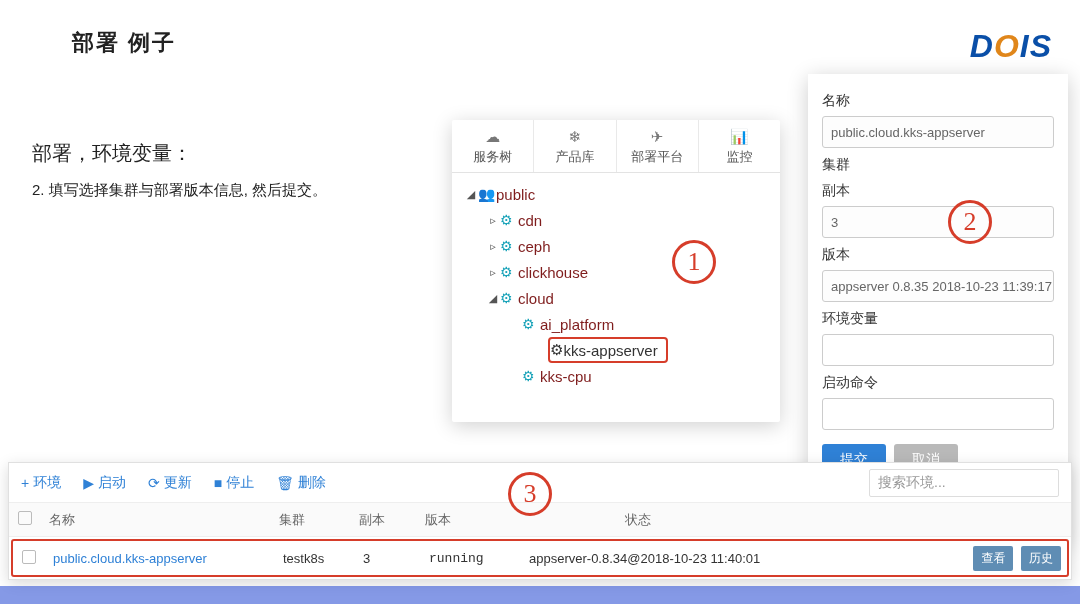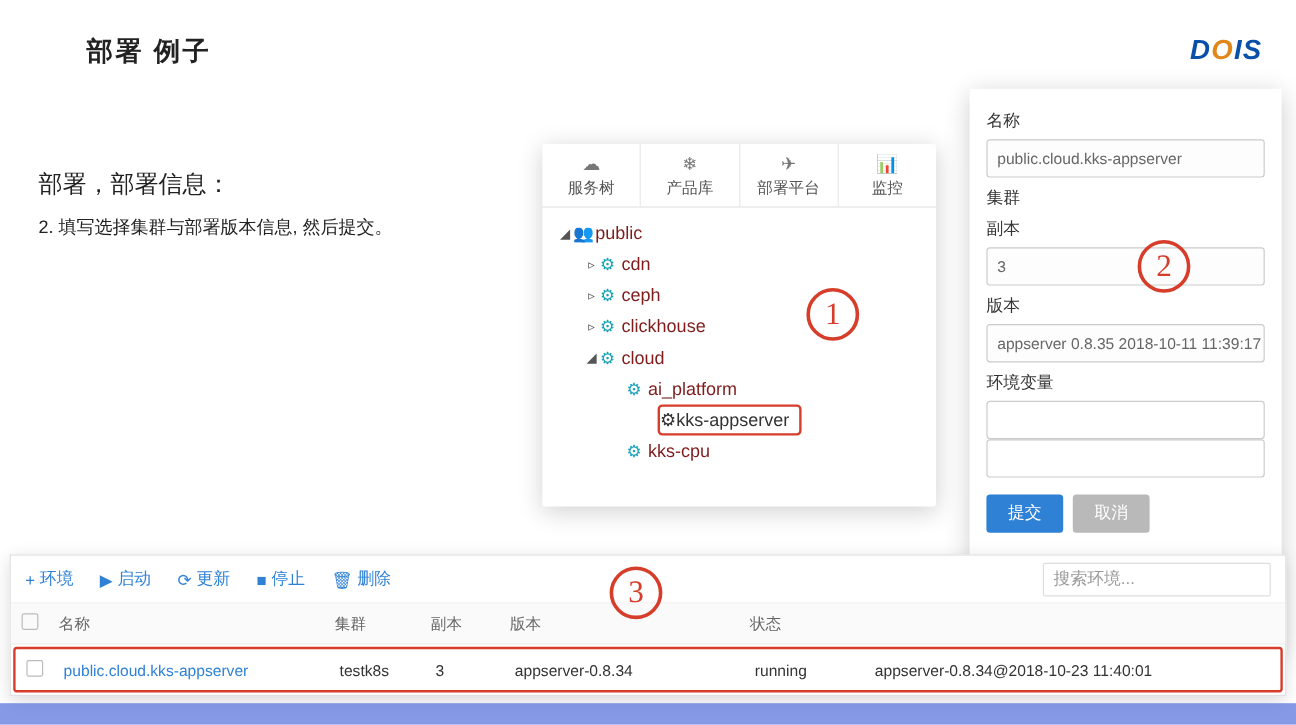--- a/index.html
+++ b/index.html
@@ -9,21 +9,21 @@
   background: #fff;
   position: relative;
   overflow: hidden;
 }
 .title-main {
   position: absolute; left: 72px; top: 28px;
   font-size: 22px; font-weight: 700; color: #222; letter-spacing: 2px;
 }
 .logo {
   position: absolute; right: 28px; top: 28px;
-  font-size: 23px; font-weight: 900; font-style: italic;
+  font-size: 32px; font-weight: 900; font-style: italic;
   color: #0a4fa8; letter-spacing: 1px;
 }
 .logo span.orange { color: #e0861a; }
 .intro {
   position: absolute; left: 32px; top: 140px; width: 400px;
 }
 .intro-head { font-size: 20px; color: #222; margin-bottom: 10px; }
 .intro-step { font-size: 15px; color: #222; line-height: 1.7; }
 
 
@@ -79,21 +79,21 @@
 .tbar .act { color: #2f81d6; margin-right: 22px; cursor: pointer; display: inline-flex; align-items: center; gap: 4px; }
 .tbar .spc { flex: 1; }
 .search { height: 28px; width: 190px; border: 1px solid #ddd; border-radius: 2px; padding: 0 8px; font-size: 14px; color: #999; display: flex; align-items: center; }
 .thdr { display: flex; align-items: center; height: 34px; background: #fafafa; border-bottom: 1px solid #eee; font-size: 13px; color: #666; }
 .trow { display: flex; align-items: center; height: 38px; font-size: 13px; color: #333; border: 2px solid #d63d2a; border-radius: 3px; margin: 2px; }
 .col-chk { width: 32px; text-align: center; }
 .col-name { width: 238px; padding-left: 8px; }
 .col-clus { width: 80px; }
 .col-rep { width: 66px; }
 .col-ver { width: 200px; }
-.col-st { width: 100px; }
+.col-st { width: 100px; font-family: Liberation Mono, monospace; }
 .col-info { width: 282px; }
 .col-act { flex: 1; text-align: right; padding-right: 6px; }
 .link { color: #2f81d6; }
 .mini-btn { display: inline-block; background: #5f8db4; color: #fff; font-size: 12px; padding: 4px 8px; margin-left: 4px; border-radius: 2px; cursor: pointer; }
 
 .blue-foot { position: absolute; left: 0; bottom: 0; width: 1080px; height: 18px; background: #3355d6; opacity: 0.6; }
 
 .circ { position: absolute; width: 44px; height: 44px; border: 3px solid #d63d2a; border-radius: 50%; color: #d63d2a; font-size: 26px; display: flex; align-items: center; justify-content: center; font-family: serif; }
 .circ1 { left: 672px; top: 240px; }
 .circ2 { left: 948px; top: 200px; }
@@ -103,21 +103,21 @@
 </style>
 </head>
 <body>
 
 <div class="title-main">部署 例子</div>
 <div class="logo">
   <span>D</span><span class="orange">O</span><span>I</span><span>S</span>
 </div>
 
 <div class="intro">
-  <div class="intro-head">部署，部署信息：</div>
+  <div class="intro-head">部署，环境变量：</div>
   <div class="intro-step">2. 填写选择集群与部署版本信息, 然后提交。</div>
 </div>
 
 <div class="panel-tree">
   <div class="tabs">
     <div class="tab">
       <span class="tab-ic">☁</span>
       <span>服务树</span>
     </div>
     <div class="tab">
@@ -180,23 +180,24 @@
   </div>
 </div>
 
 <div class="panel-form">
   <div class="flbl">名称</div>
   <div class="fin">public.cloud.kks-appserver</div>
   <div class="flbl">集群</div>
   <div class="flbl">副本</div>
   <div class="fin">3</div>
   <div class="flbl">版本</div>
-  <div class="fin">appserver 0.8.35    2018-10-11 11:39:17</div>
+  <div class="fin">appserver 0.8.35    2018-10-23 11:39:17</div>
   <div class="flbl">环境变量</div>
   <div class="fempty"></div>
+  <div class="flbl">启动命令</div>
   <div class="fempty"></div>
   <div class="btn-row">
     <button class="btn btn-pri">提交</button>
     <button class="btn btn-sec">取消</button>
   </div>
 </div>
 
 <div class="panel-table">
   <div class="tbar">
     <span class="act">
@@ -229,23 +230,26 @@
     <div class="col-rep">副本</div>
     <div class="col-ver">版本</div>
     <div class="col-st">状态</div>
     <div class="col-act"></div>
   </div>
   <div class="trow">
     <div class="col-chk"><span class="chk"></span></div>
     <div class="col-name link">public.cloud.kks-appserver</div>
     <div class="col-clus">testk8s</div>
     <div class="col-rep">3</div>
-    <div class="col-ver">appserver-0.8.34</div>
     <div class="col-st">running</div>
     <div class="col-info">appserver-0.8.34@2018-10-23 11:40:01</div>
+    <div class="col-act">
+      <span class="mini-btn">查看</span>
+      <span class="mini-btn">历史</span>
+    </div>
   </div>
 </div>
 
 <div class="blue-foot"></div>
 
 <div class="circ circ1">1</div>
 <div class="circ circ2">2</div>
 <div class="circ circ3">3</div>
 
 </body></html>

